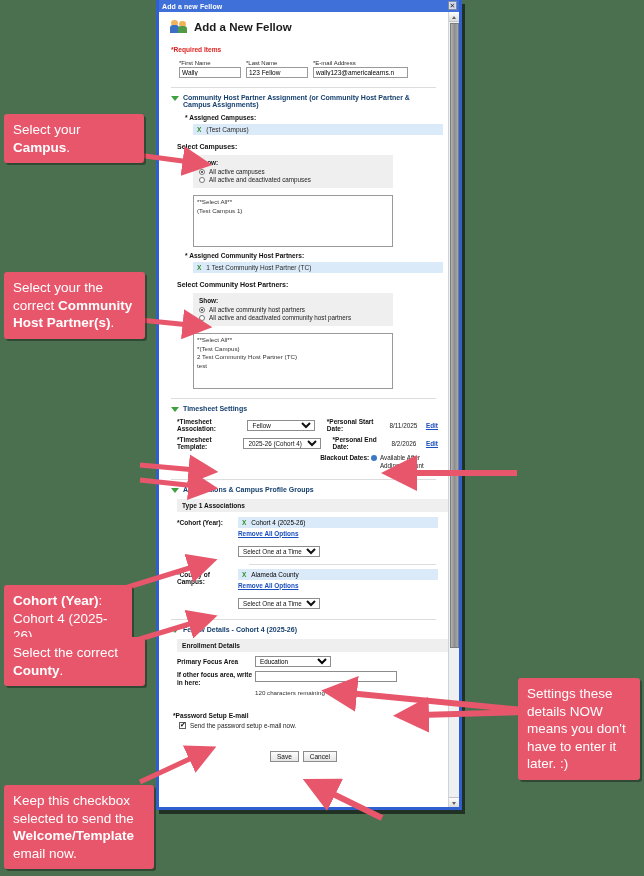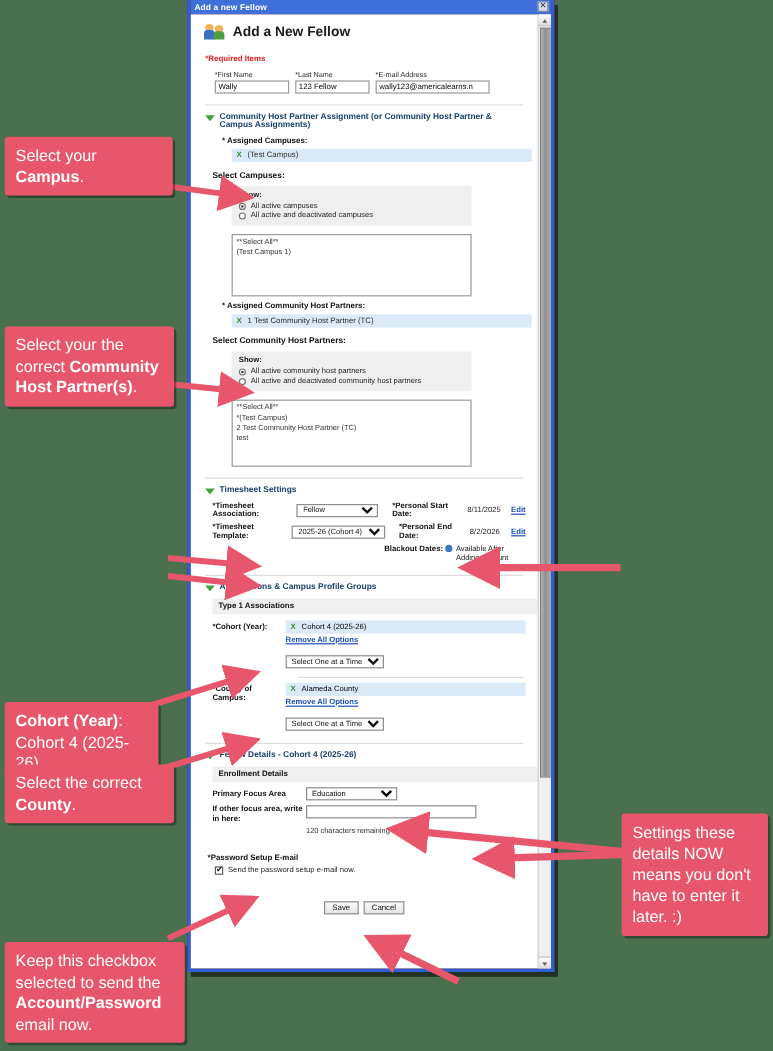--- a/index.html
+++ b/index.html
@@ -469,19 +469,19 @@
   <div class="callout" style="left:4px; top:114px; width:140px;">Select your <b>Campus</b>.</div>
 
   <div class="callout" style="left:4px; top:272px; width:141px;">Select your the correct <b>Community Host Partner(s)</b>.</div>
 
 
 
   <div class="callout" style="left:4px; top:585px; width:128px;"><b>Cohort (Year)</b>: Cohort 4 (2025-26)</div>
 
   <div class="callout" style="left:4px; top:637px; width:141px;">Select the correct <b>County</b>.</div>
 
-  <div class="callout" style="left:4px; top:785px; width:150px;">Keep this checkbox selected to send the <b>Account/Password</b> email now.</div>
+  <div class="callout" style="left:4px; top:785px; width:150px;">Keep this checkbox selected to send the <b>Welcome/Template</b> email now.</div>
 
 
   <div class="callout" style="left:518px; top:678px; width:122px;">Settings these details NOW means you don't have to enter it later. :)</div>
 
 
 </div>
 
 </body></html>

